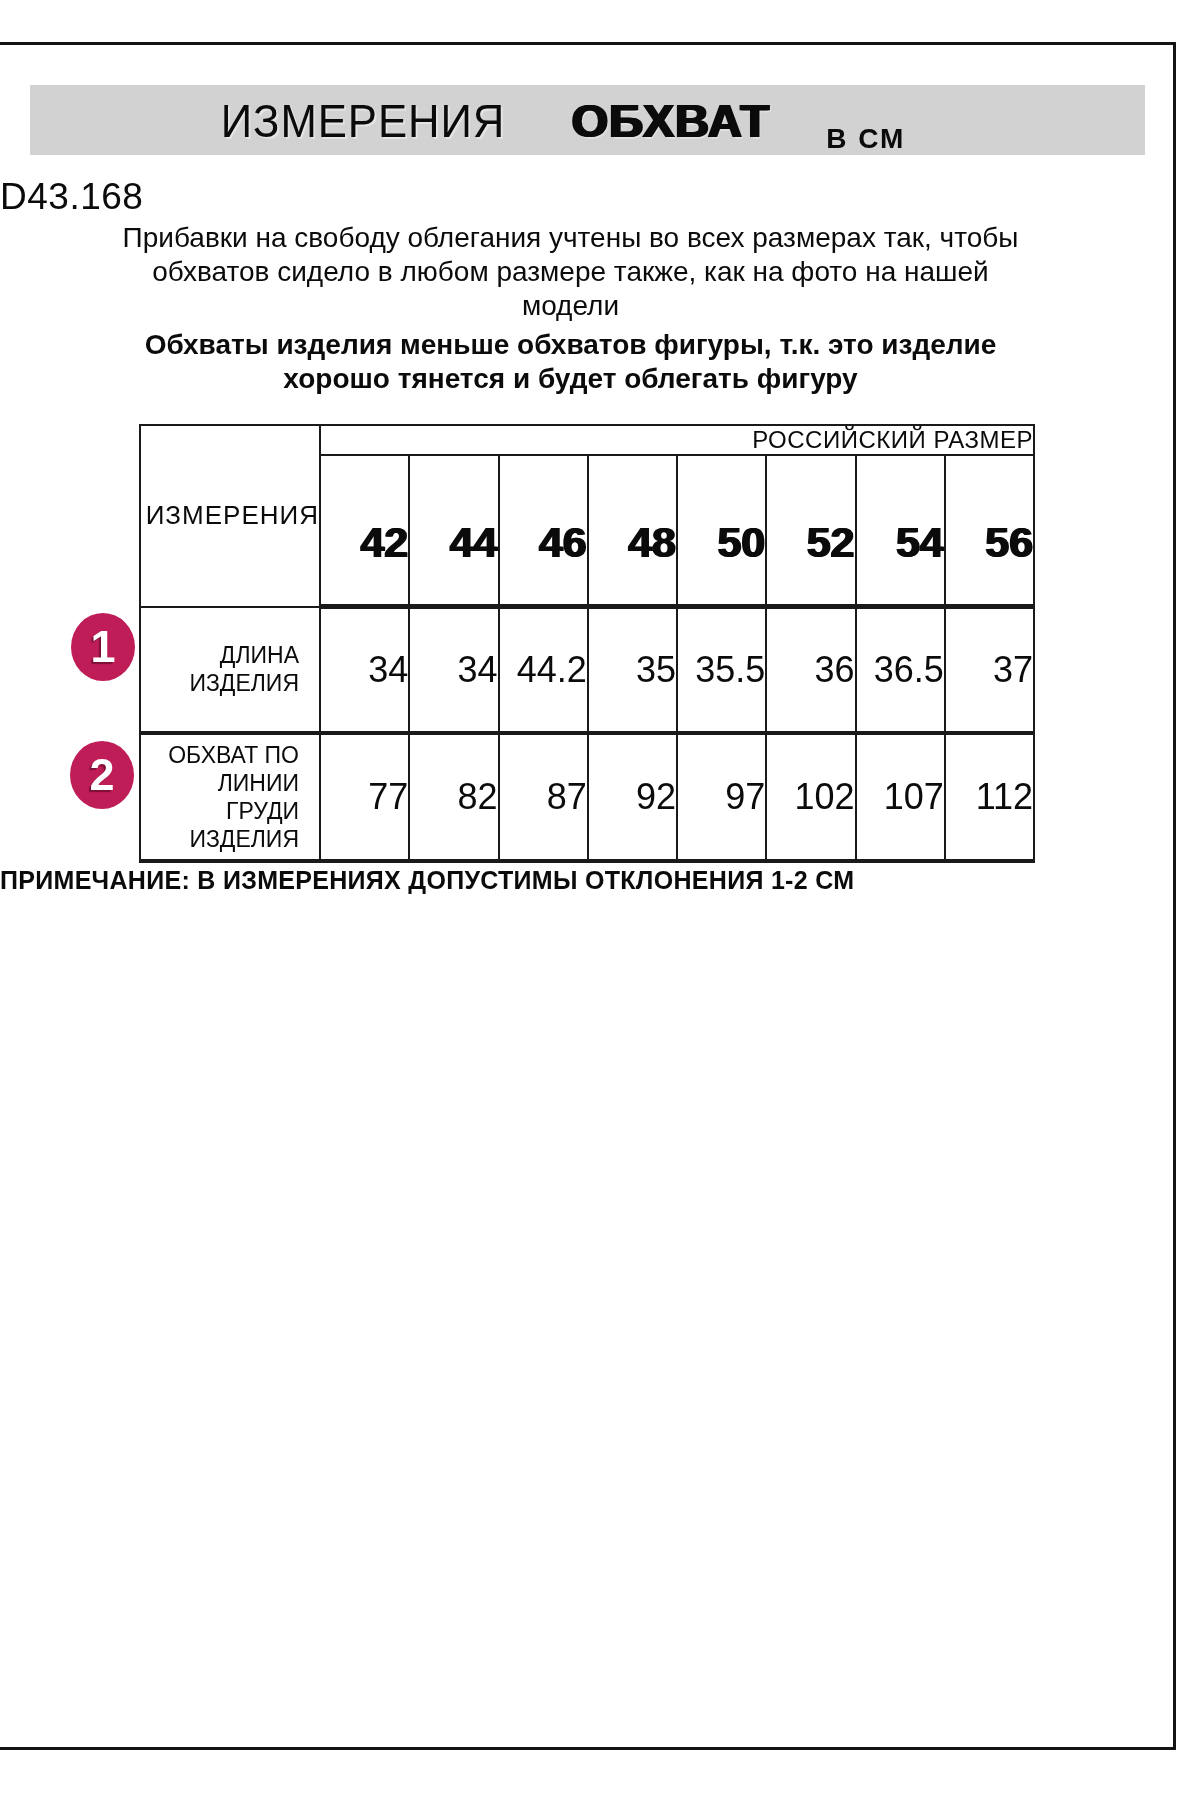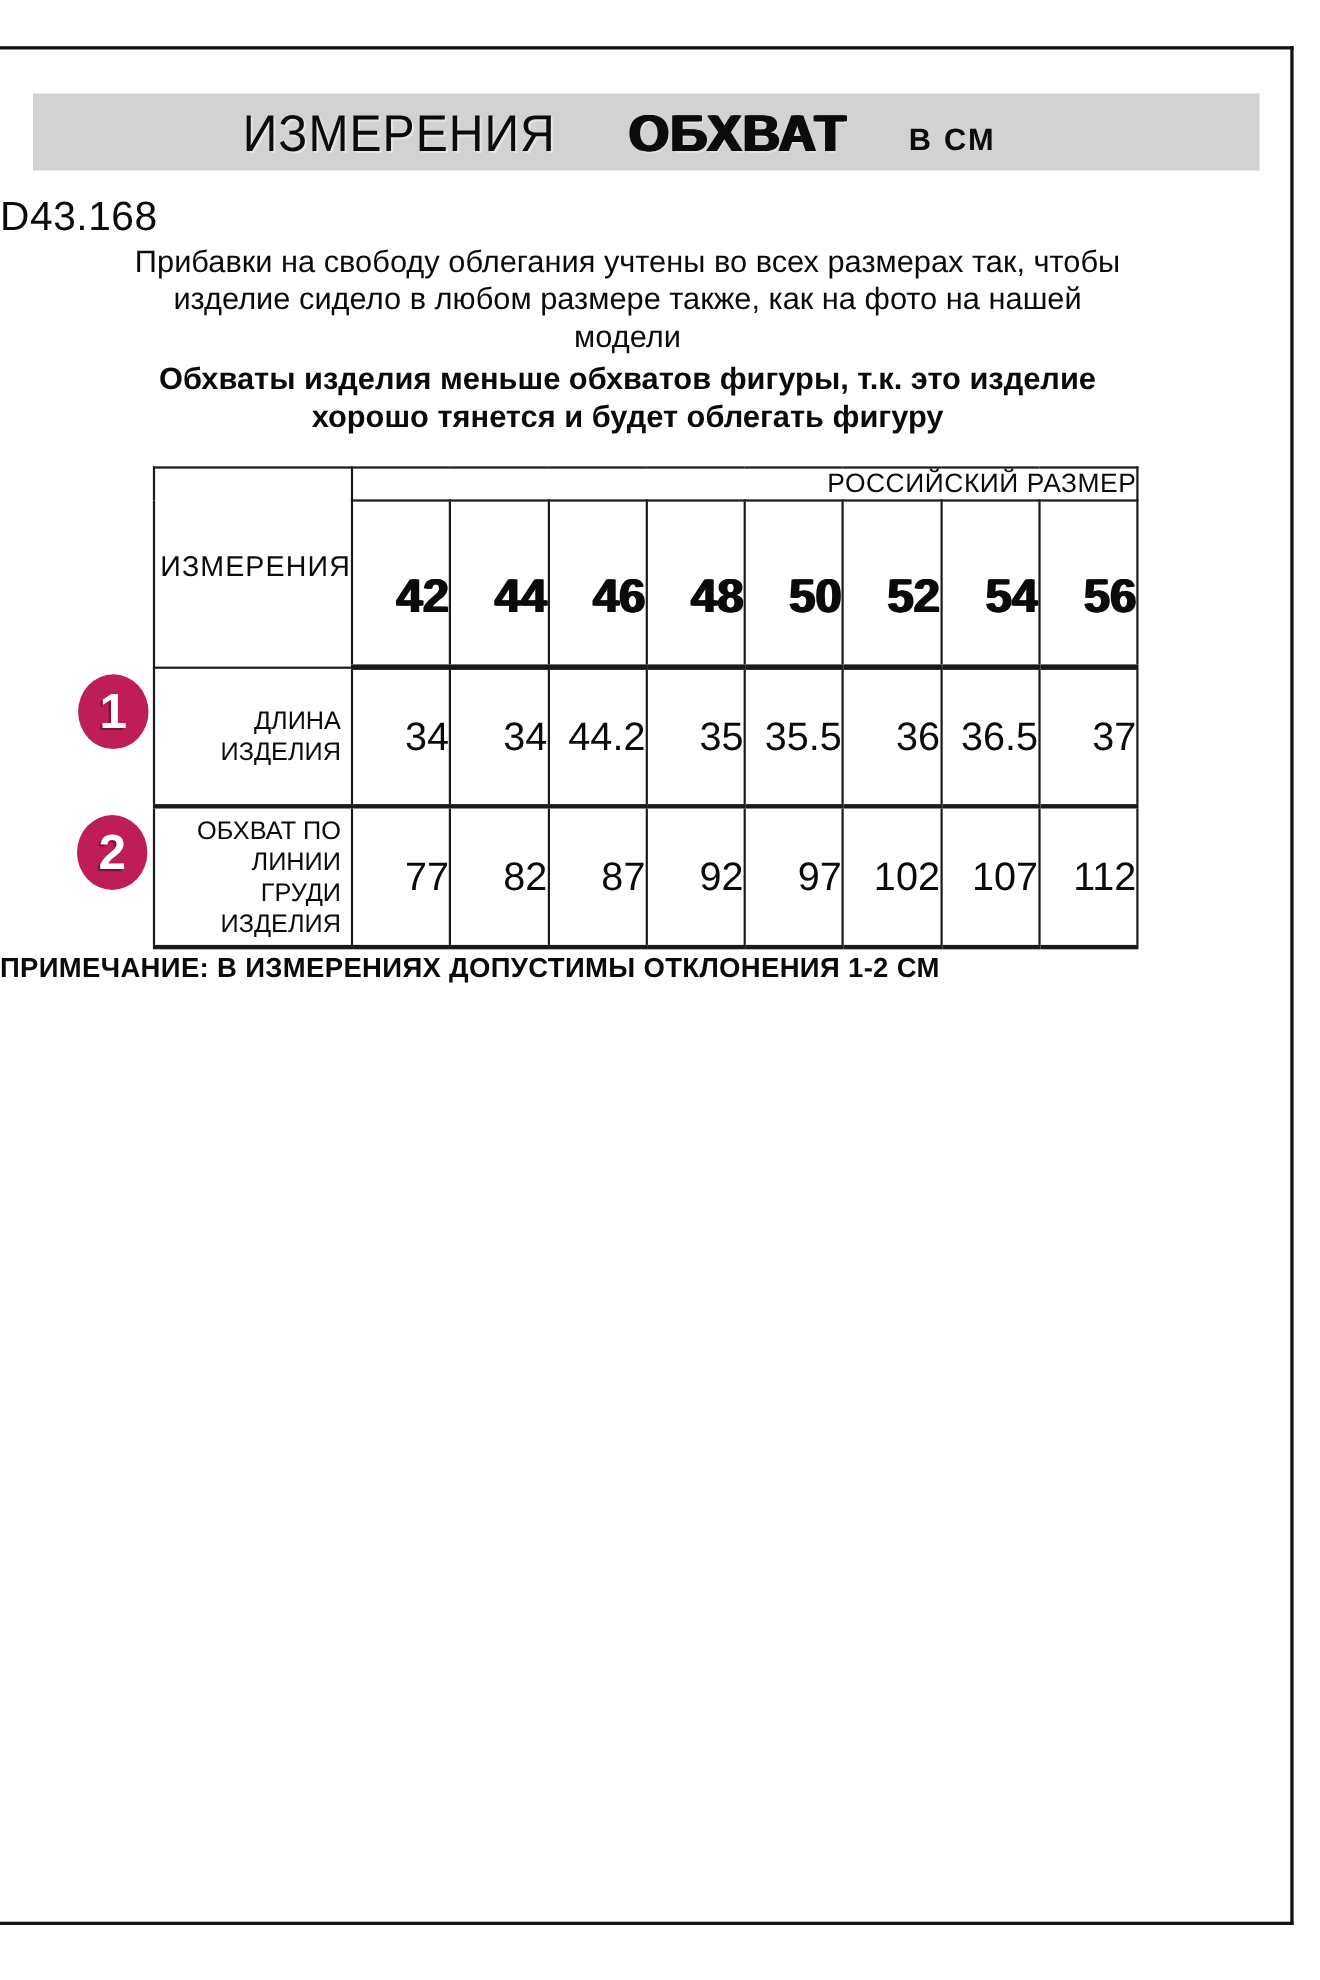--- a/index.html
+++ b/index.html
@@ -37,21 +37,21 @@
     text-shadow:2px 2px 0 rgba(255,255,255,.4);
     white-space:nowrap;
   }
   .titlebar .t2{
     font-size:47px;font-weight:700;letter-spacing:1px;
     text-shadow:1.4px 0 0 currentColor,-1.4px 0 0 currentColor,2px 2px 0 rgba(255,255,255,.35);
     white-space:nowrap;
   }
   .titlebar .t3{
     font-size:28px;font-weight:700;letter-spacing:2px;
-    position:relative;top:7px;white-space:nowrap;text-align:right;
+    position:relative;top:19px;white-space:nowrap;text-align:right;
   }
 
   .model{
     position:absolute;left:0;right:56px;top:176px;
     text-align:left;
     font-size:37px;font-weight:500;letter-spacing:.5px;
   }
   .para{
     position:absolute;left:118px;width:905px;margin:0;
     text-align:center;
@@ -83,21 +83,21 @@
     font-size:43px;font-weight:700;
     text-shadow:1px 0 0 currentColor,-1px 0 0 currentColor;
     padding-top:24px;
     margin-left:12px;
   }
   tr.data-row td{height:122px;}
   tr.data-row-1 td{border-bottom-width:4px;}
   tr.data-row-2 td{height:124px;border-bottom-width:4px;}
   td.rowlabel{
     font-size:23px;line-height:28px;font-weight:400;
-    padding:0 9px !important;
+    padding:0 20px !important;
   }
   td.rowlabel .lbl{display:inline-block;max-width:150px;}
   td.val{font-size:36px;font-weight:400;}
 
   
   .marker{
     position:absolute;width:64px;height:68px;
     background:var(--accent,#bf1d58);
     border-radius:50%;
     display:flex;align-items:center;justify-content:center;
@@ -120,21 +120,21 @@
   <div class="frame"></div>
 
   <div class="titlebar">
     <span class="t1">ИЗМЕРЕНИЯ</span>
     <span class="t2">ОБХВАТ</span>
     <span class="t3">В СМ</span>
   </div>
 
   <div class="model">D43.168</div>
 
-  <p class="para para1">Прибавки на свободу облегания учтены во всех размерах так, чтобы изделие сидело в любом размере также, как на фото на нашей модели</p>
+  <p class="para para1">Прибавки на свободу облегания учтены во всех размерах так, чтобы обхватов сидело в любом размере также, как на фото на нашей модели</p>
   <p class="para para2">Обхваты изделия меньше обхватов фигуры, т.к. это изделие хорошо тянется и будет облегать фигуру</p>
 
   <table class="sizes">
     <colgroup>
       <col style="width:180px">
       <col span="8" style="width:89.25px">
     </colgroup>
     <tbody>
       <tr class="group-row">
         <td class="corner" rowspan="2">ИЗМЕРЕНИЯ</td>

